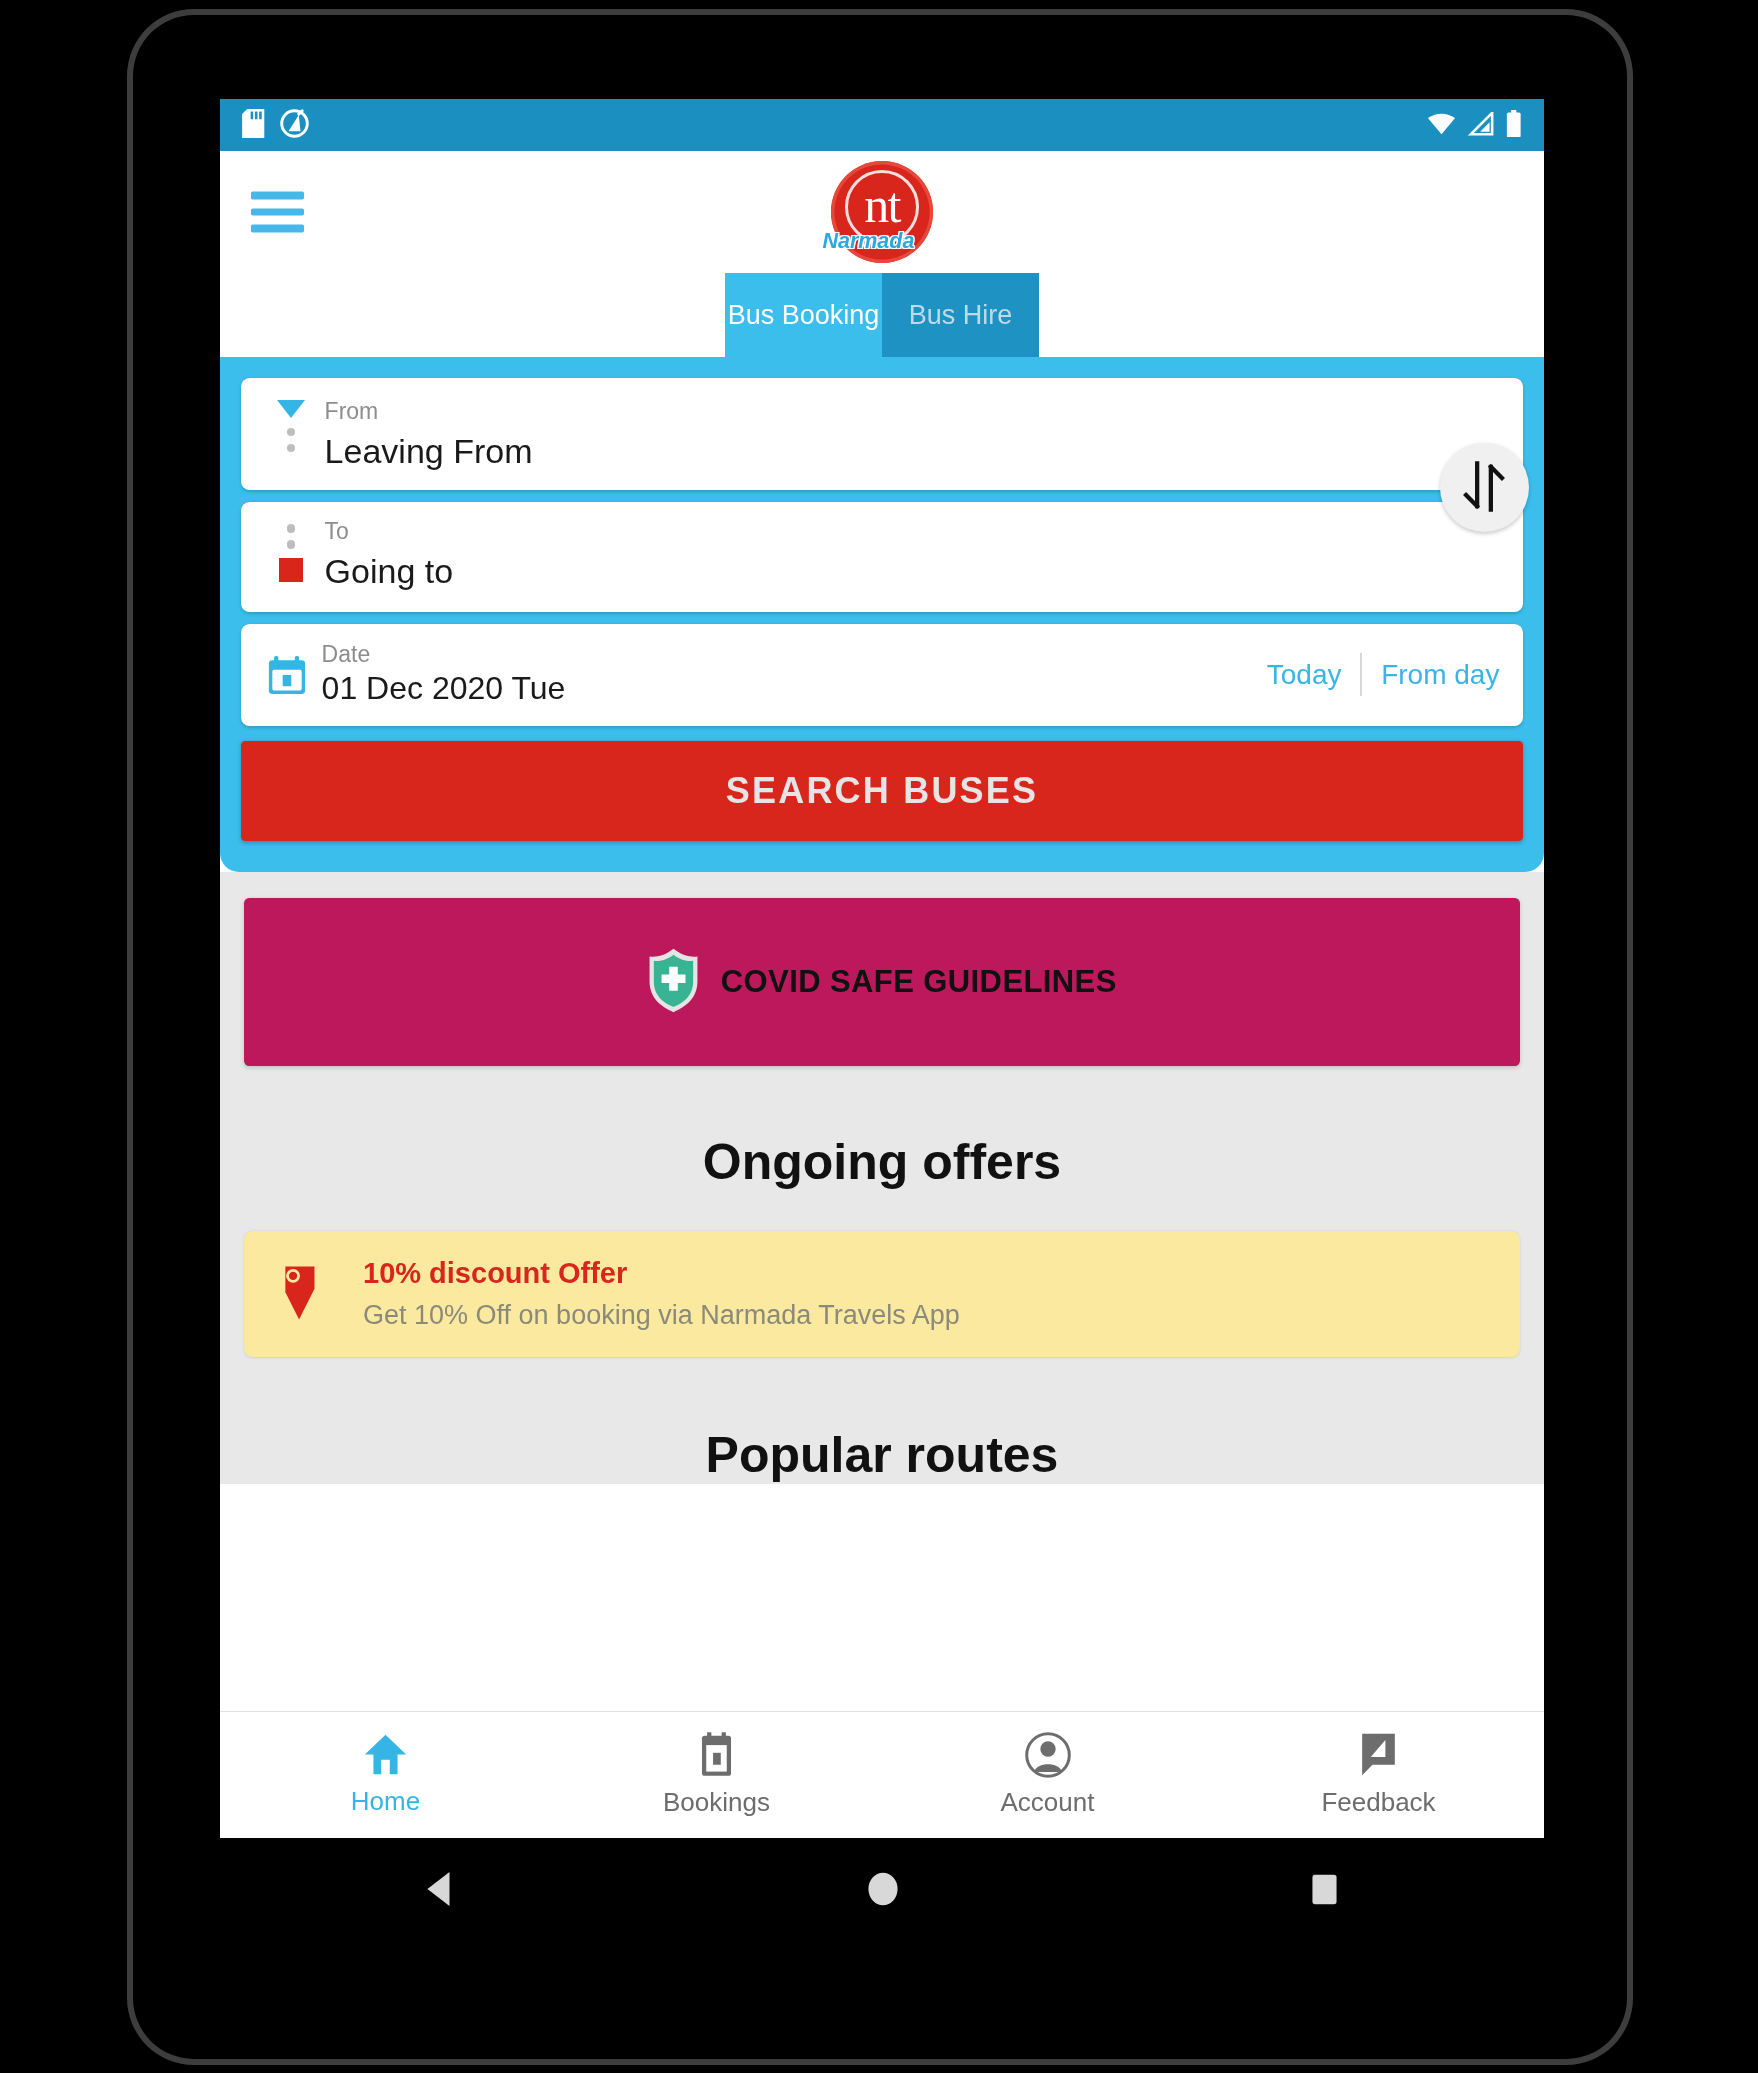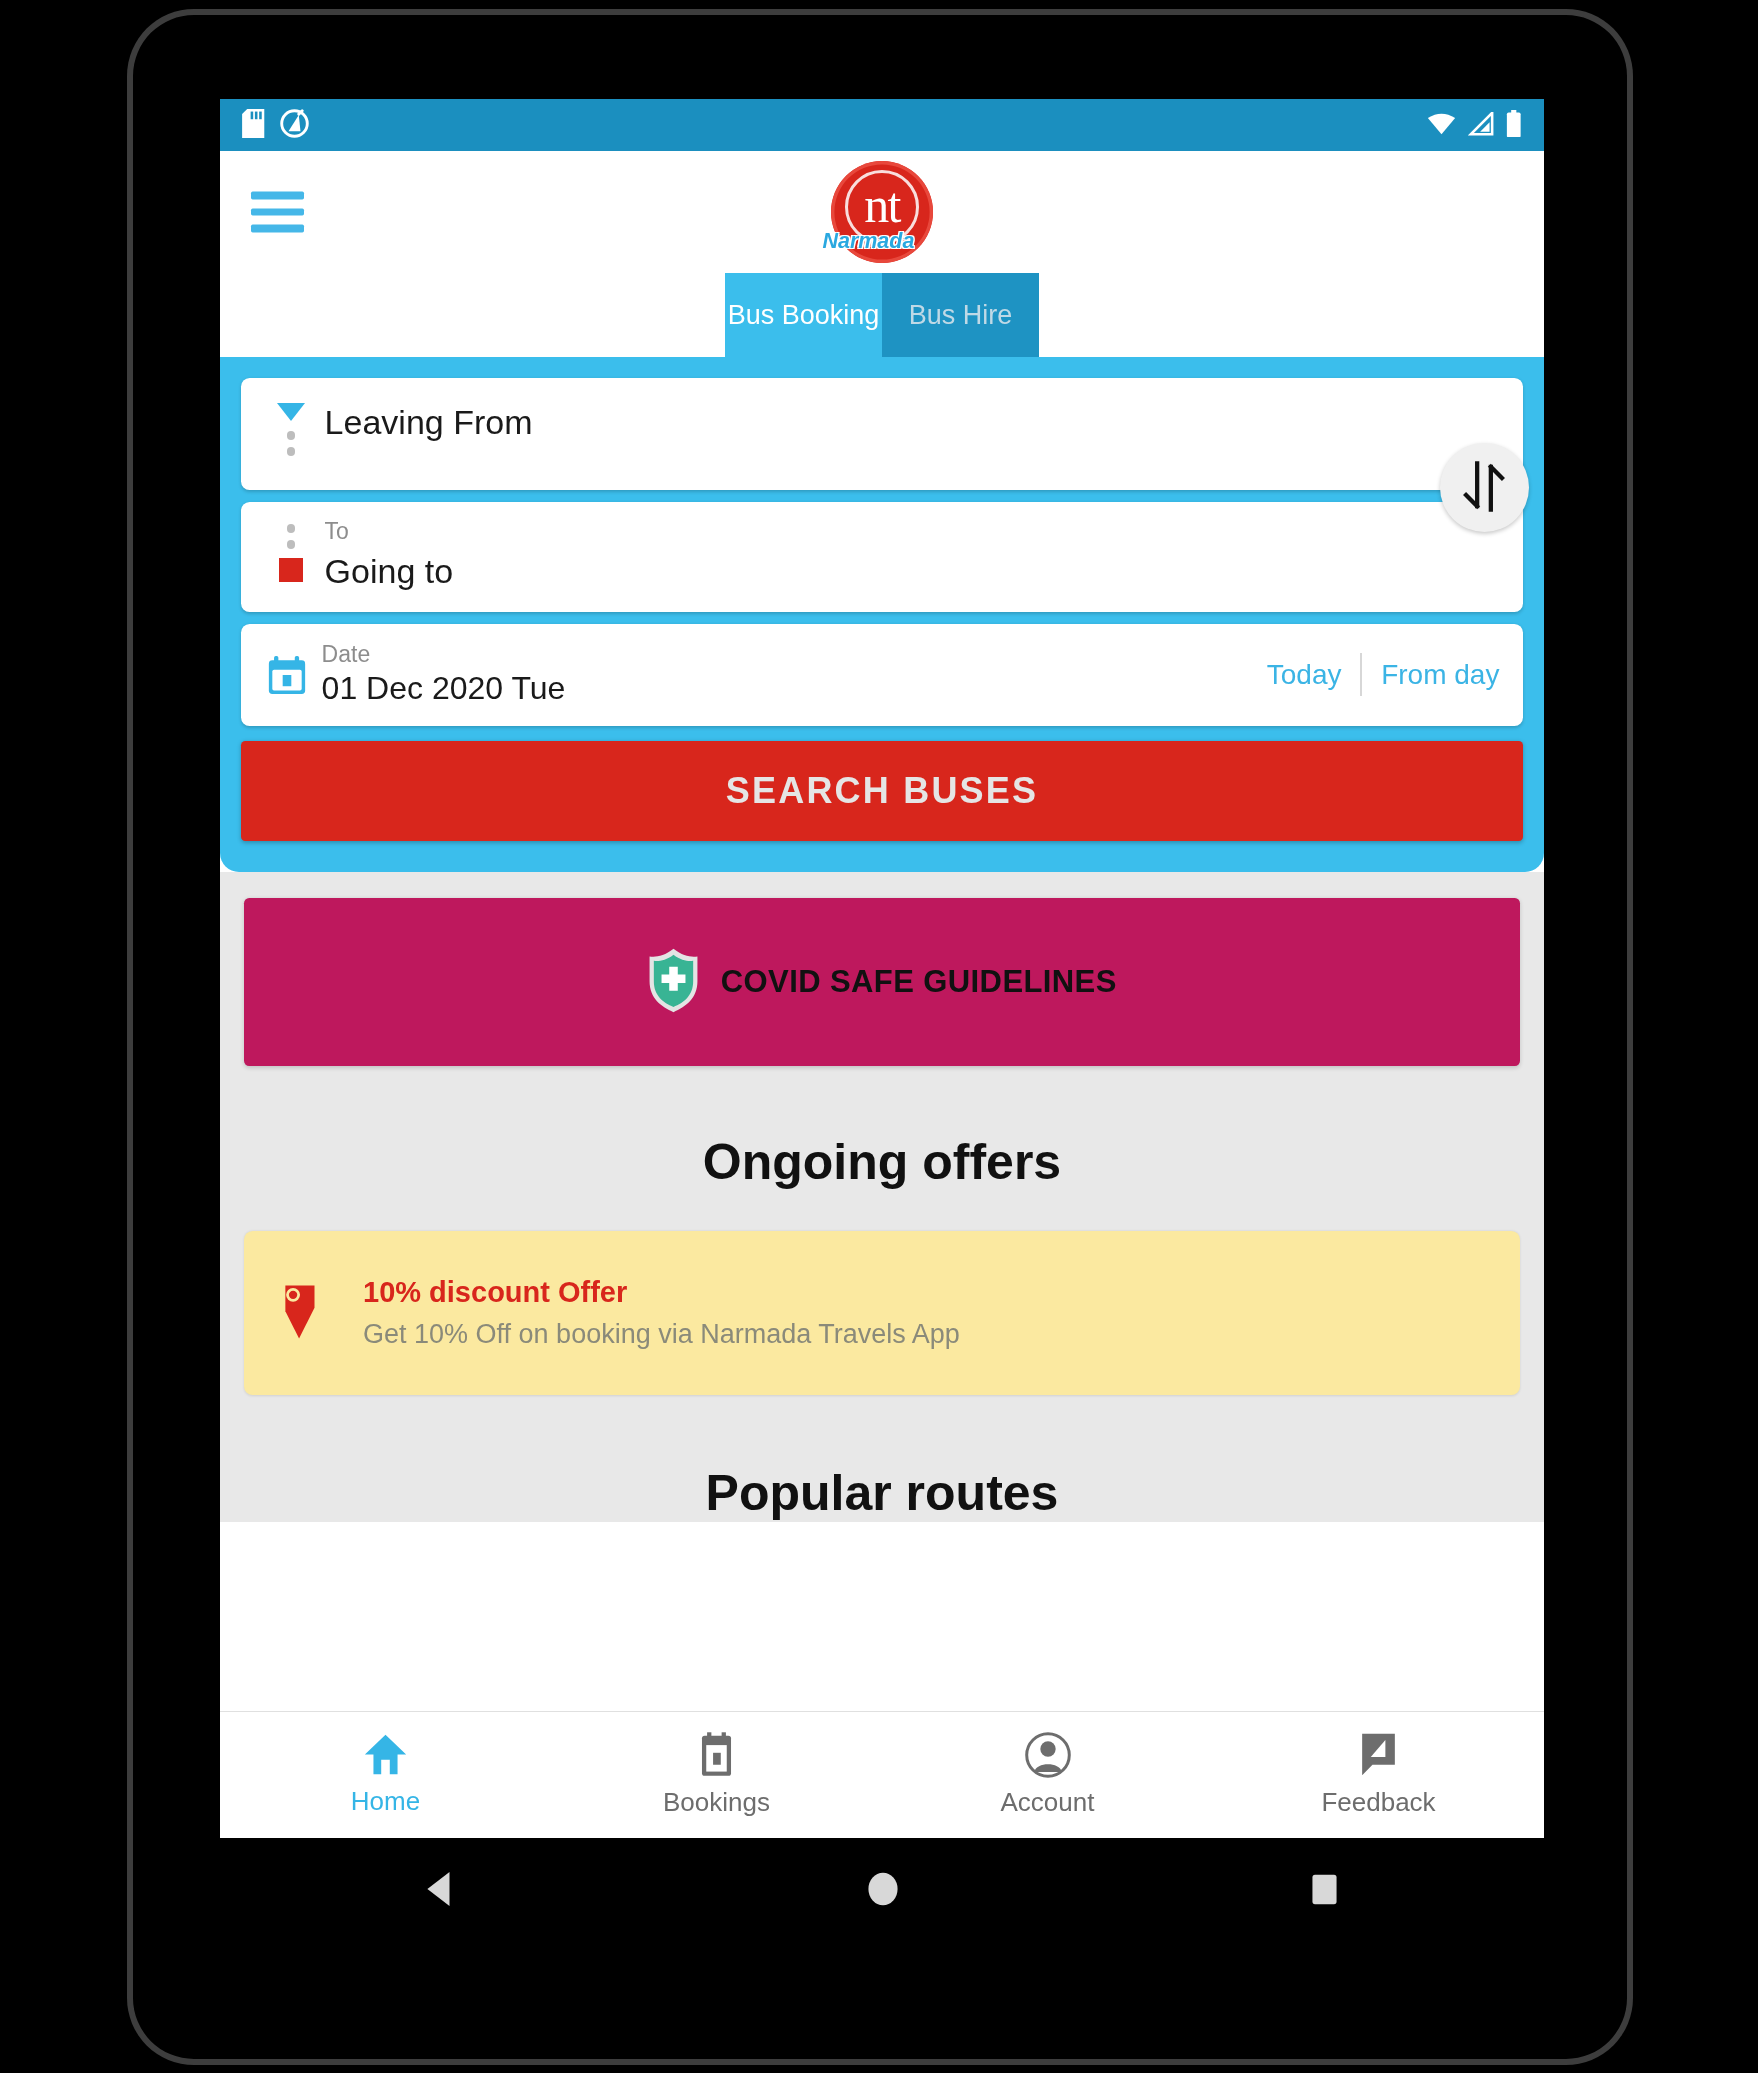--- a/index.html
+++ b/index.html
@@ -208,21 +208,21 @@
     font-size: 50px;
     font-weight: bold;
     color: #111;
     margin-top: 67px;
   }
 
   #offer-card {
     margin-top: 40px;
     background: #fbe9a0;
     border-radius: 8.6px;
-    height: 164px;
+    height: 126px;
     display: flex; align-items: center;
     padding: 0 15.5px 0 36px;
     gap: 26px;
     cursor: pointer;
     box-shadow: 0 0.9px 2.6px rgba(0,0,0,.10);
   }
   #offer-texts .offer-title {
     font-size: 29px; font-weight: bold; color: #d8261c; line-height: 38px;
   }
   #offer-texts .offer-sub {
@@ -332,20 +332,21 @@
 
   <div id="search-panel">
 
     <div class="card" id="from-card">
       <div class="field-rows">
         <span class="marker-from"></span>
         <span class="dots" id="from-dots">
             <i></i>
             <i></i>
           </span>
+        <div class="field-label">From</div>
         <div class="field-value">Leaving From</div>
       </div>
     </div>
 
     <div class="card" id="to-card">
       <div class="field-rows">
         <span class="dots" id="to-dots">
             <i></i>
             <i></i>
           </span>

